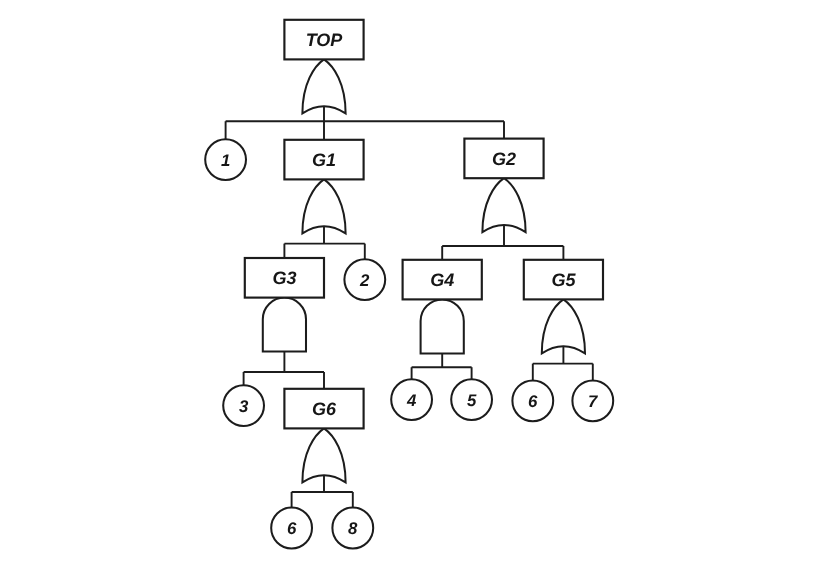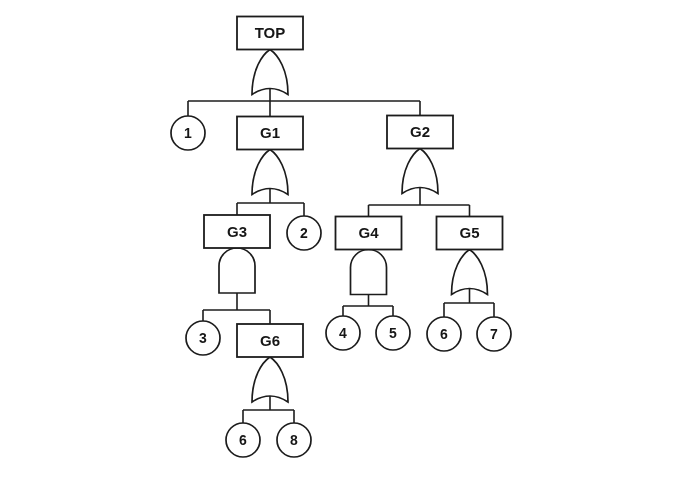--- a/index.html
+++ b/index.html
@@ -9,20 +9,21 @@
     width: 682px;
     height: 480px;
     overflow: hidden;
     font-family: "Liberation Sans", sans-serif;
   }
   .stage {
     position: relative;
     width: 682px;
     height: 480px;
     background: #ffffff;
+    font-style: italic;
   }
   svg { display: block; }
   .node-label {
     font-family: "Liberation Sans", sans-serif;
     font-size: 15px;
     font-weight: 600;
     fill: #161616;
   }
   .event-label {
     font-family: "Liberation Sans", sans-serif;

